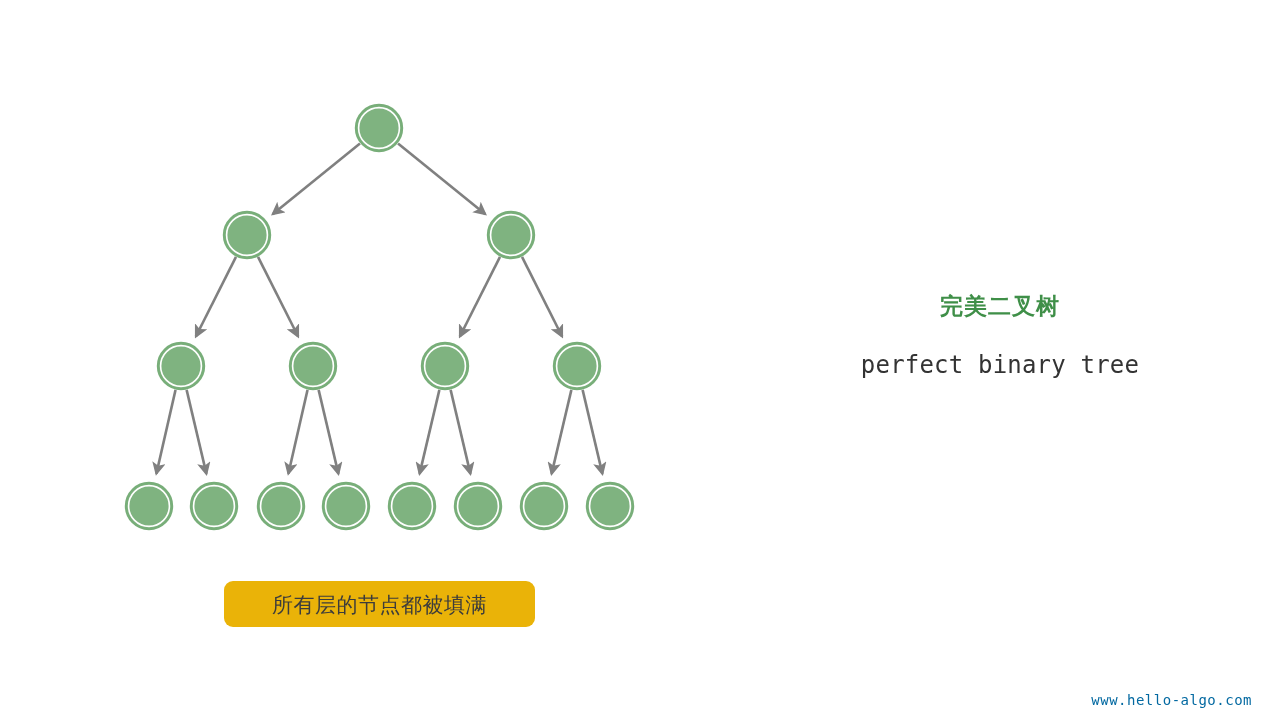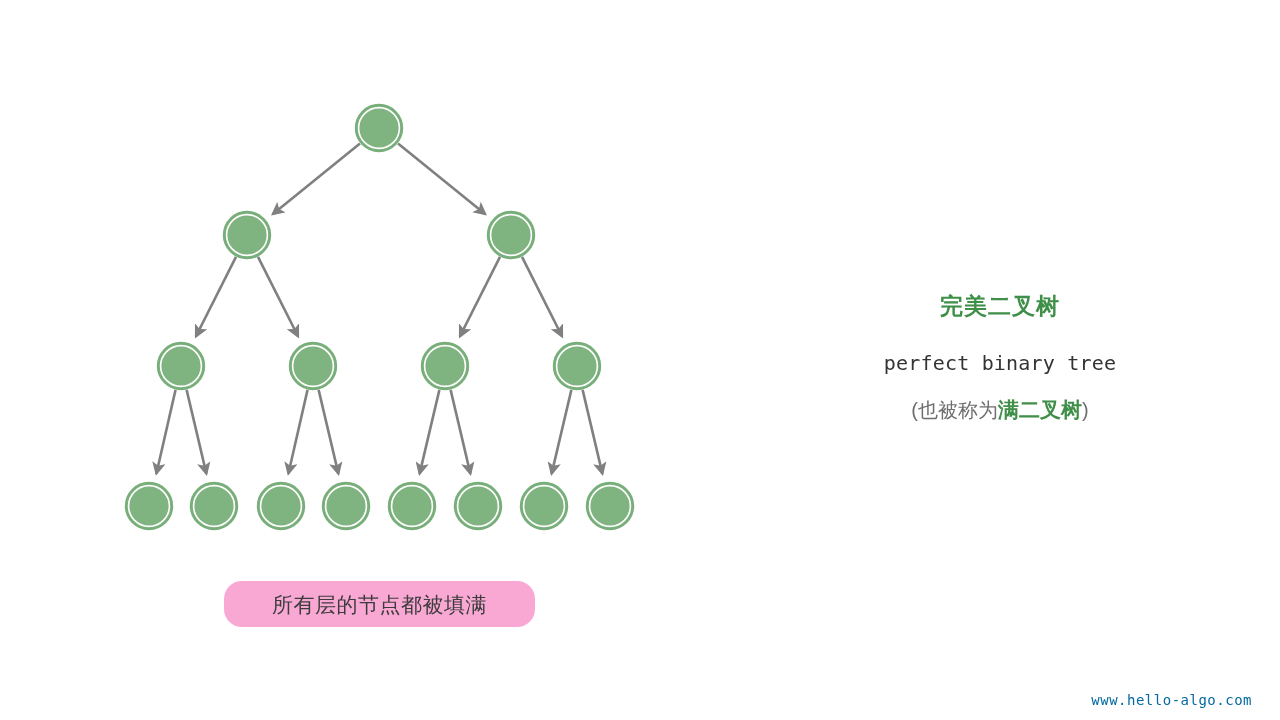--- a/index.html
+++ b/index.html
@@ -27,22 +27,22 @@
     top: 0;
     width: 1280px;
     height: 720px;
   }
   .caption-box {
     position: absolute;
     left: 224px;
     top: 581px;
     width: 311px;
     height: 46px;
-    background: #f9a8d4;
-    border-radius: 18px;
+    background: #eab308;
+    border-radius: 9px;
     display: flex;
     align-items: center;
     justify-content: center;
     box-sizing: border-box;
   }
   .caption-text {
     font-family: "Liberation Sans", "DejaVu Sans", sans-serif;
     font-size: 21px;
     color: #3c3c3c;
     letter-spacing: 0.5px;
@@ -59,25 +59,25 @@
     font-family: "Liberation Sans", "DejaVu Sans", sans-serif;
     font-size: 23px;
     font-weight: bold;
     color: #3f8f48;
     letter-spacing: 1px;
     line-height: 1.3;
     margin-bottom: 28px;
   }
   .legend-sub {
     font-family: "DejaVu Sans Mono", "Liberation Mono", monospace;
-    font-size: 20px;
+    font-size: 24px;
     color: #333333;
     letter-spacing: 0.2px;
     line-height: 1.3;
-    margin-bottom: 20px;
+    margin-bottom: 12px;
   }
   .legend-alt {
     font-family: "Liberation Sans", "DejaVu Sans", sans-serif;
     font-size: 20px;
     color: #6e6e6e;
     line-height: 1.3;
   }
   .legend-alt .alt-strong {
     font-weight: bold;
     color: #3f8f48;
@@ -184,20 +184,17 @@
       </g>
   </svg>
 
   <div class="caption-box">
     <span class="caption-text">所有层的节点都被填满</span>
   </div>
 
   <div class="legend">
     <div class="legend-title">完美二叉树</div>
     <div class="legend-sub">perfect binary tree</div>
-    <div class="legend-alt">
-      <span>(也被称为</span><span class="alt-strong">满二叉树</span><span>)</span>
-    </div>
   </div>
 
   <div class="watermark">www.hello-algo.com</div>
 
 </div>
 
 </body></html>

